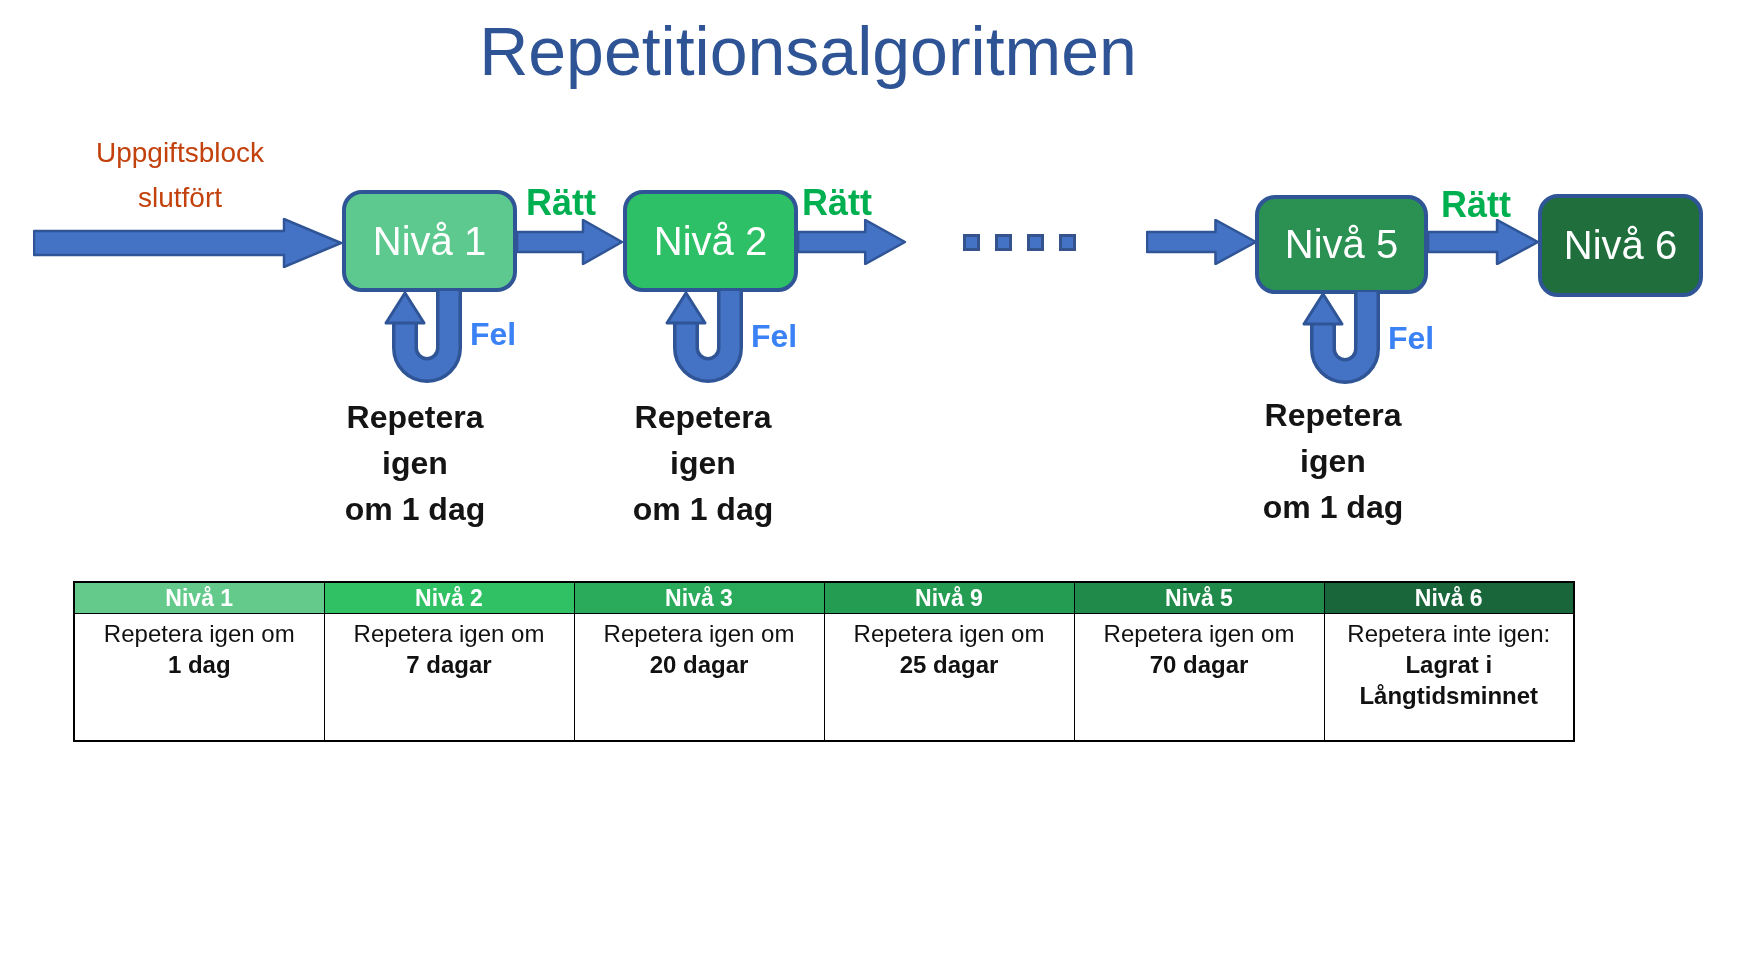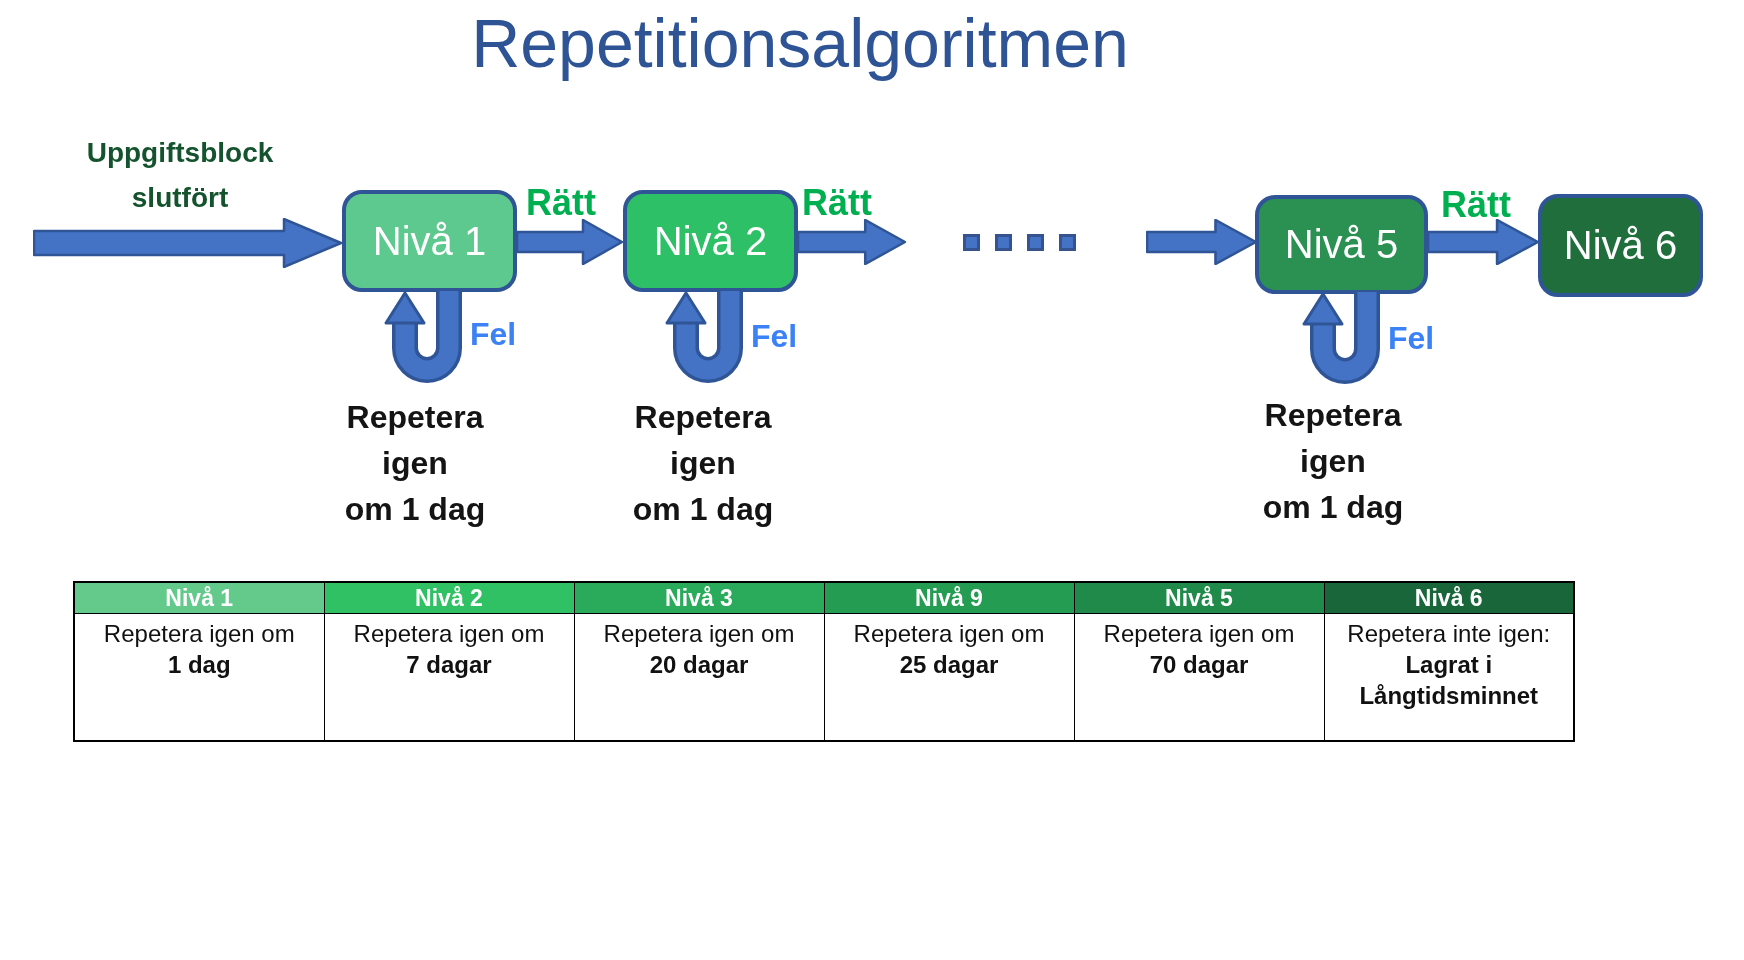--- a/index.html
+++ b/index.html
@@ -1,26 +1,26 @@
 <!DOCTYPE html>
 <html><head>
 <meta charset="utf-8">
 <style>
   html,body{margin:0;padding:0;background:#ffffff;}
   .stage{
     position:relative;width:1744px;height:960px;background:#ffffff;overflow:hidden;
     font-family:"Liberation Sans", sans-serif;
   }
   .title{
-    position:absolute;left:0;top:0;width:1600px;margin:0;
+    position:absolute;left:0;top:0;width:1600px;margin:8px;
     text-align:center;font-size:68px;font-weight:400;color:#2E5496;line-height:86px;
   }
   .entry-note{
     position:absolute;left:55px;top:130px;width:250px;text-align:center;
-    font-size:28px;line-height:45px;font-weight:700;color:#14532d;
+    font-size:28px;line-height:45px;font-weight:400;color:#c2410c;
   }
   .level-box{
     position:absolute;box-sizing:border-box;border:4px solid #2F5597;border-radius:20px;
     display:flex;align-items:center;justify-content:center;
     color:#ffffff;font-size:40px;font-weight:500;
   }
   .box-n1{left:342px;top:190px;width:175px;height:102px;background:#5EC98E;}
   .box-n2{left:623px;top:190px;width:175px;height:102px;background:#2EC066;}
   .box-n5{left:1255px;top:195px;width:173px;height:99px;background:#2A9153;}
   .box-n6{left:1538px;top:194px;width:165px;height:103px;background:#1F6E3C;}

